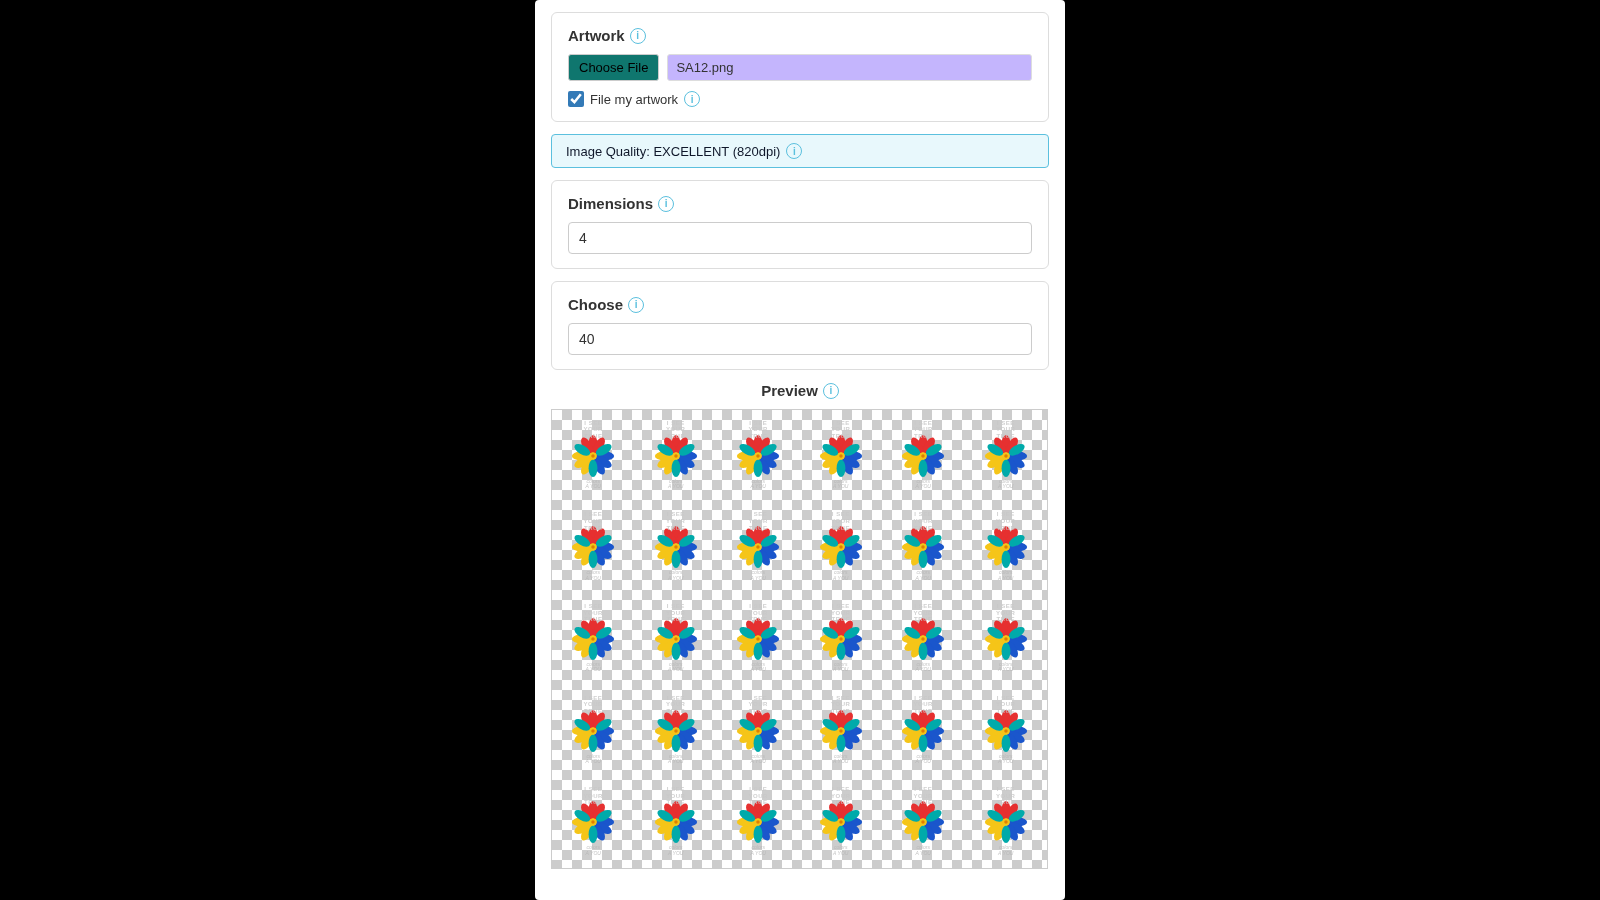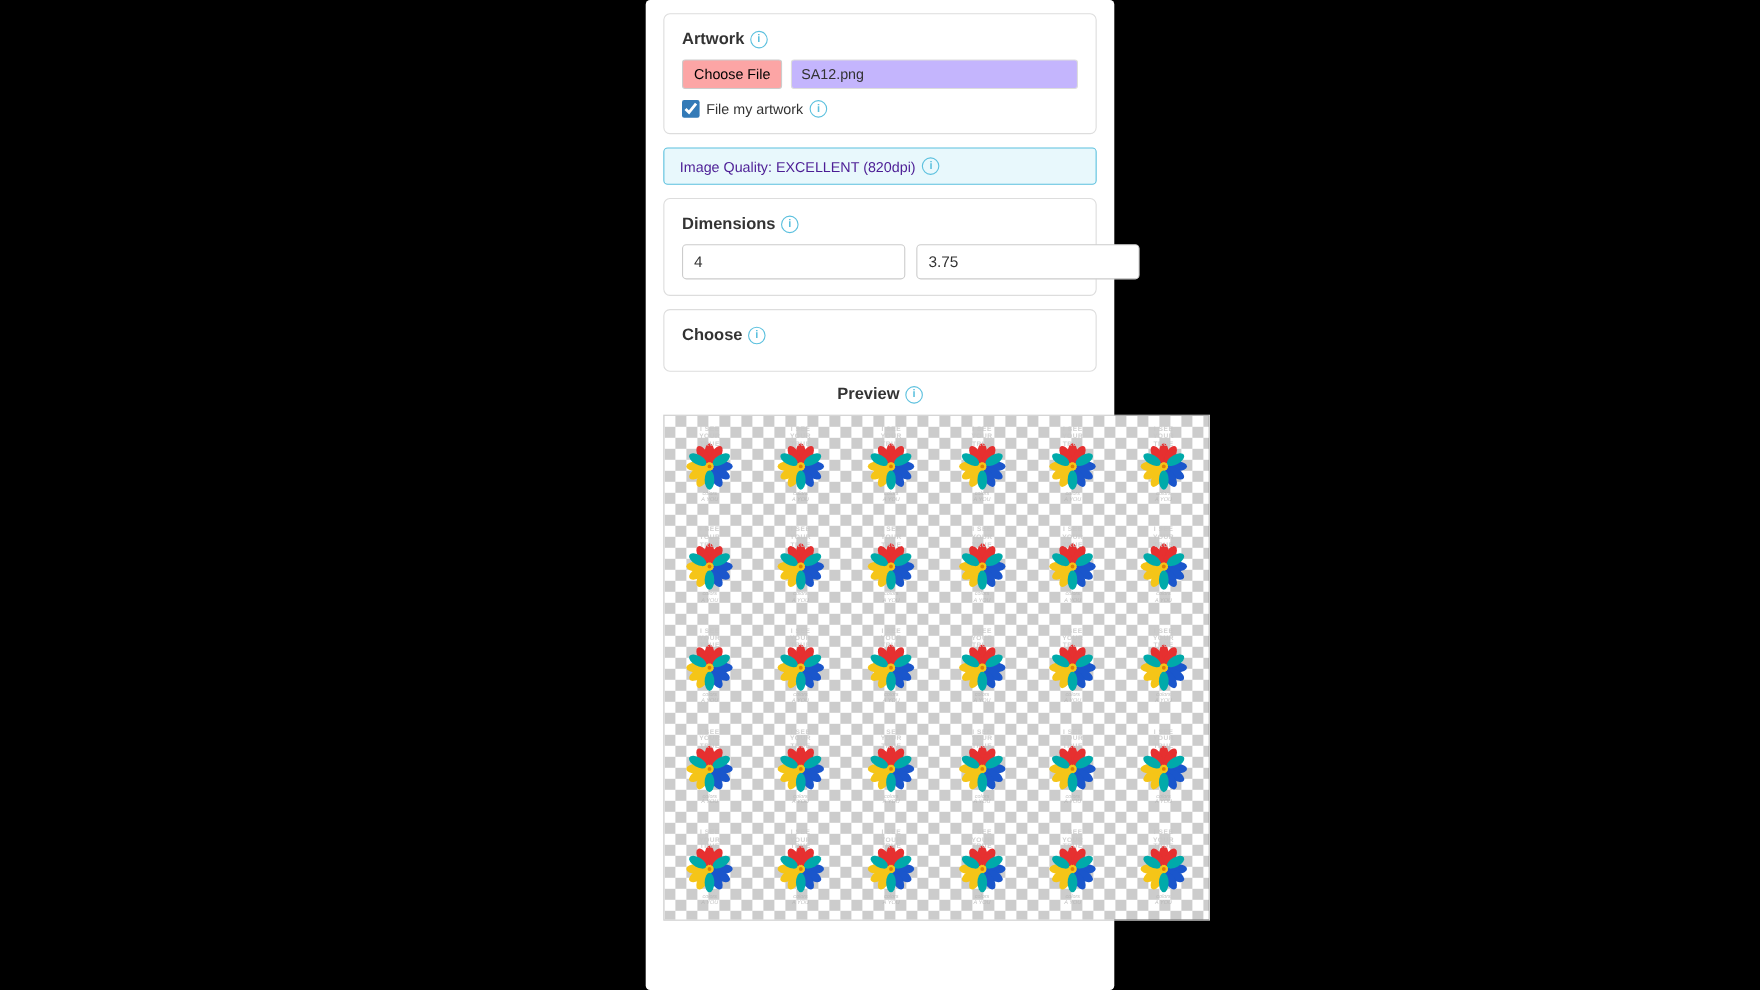--- a/index.html
+++ b/index.html
@@ -7,21 +7,21 @@
       background: #000;
       width: 1600px;
       height: 900px;
       overflow: hidden;
       font-family: Arial, sans-serif;
       display: flex;
       justify-content: center;
       align-items: flex-start;
     }
     .main-container {
-      width: 426px;
+      width: 530px;
       background: #fff;
       border-radius: 4px;
       padding: 0;
       margin-top: 0;
       min-height: 900px;
     }
     .section {
       border: 1px solid #ddd;
       border-radius: 6px;
       padding: 14px 16px;
@@ -50,21 +50,21 @@
       font-weight: bold;
       cursor: pointer;
     }
     .file-input-row {
       display: flex;
       align-items: center;
       gap: 8px;
       margin-bottom: 10px;
     }
     .choose-file-btn {
-      background: #fca5a5;
+      background: #0f766e;
       border: 1px solid #ccc;
       border-radius: 3px;
       padding: 5px 10px;
       font-size: 13px;
       cursor: pointer;
       white-space: nowrap;
     }
     .file-name {
       font-size: 13px;
       color: #333;
@@ -91,21 +91,21 @@
       border-radius: 4px;
       background: #e8f8fc;
       padding: 8px 14px;
       margin: 0 16px 12px;
       display: flex;
       align-items: center;
       gap: 6px;
     }
     .quality-text {
       font-size: 13px;
-      color: #4c1d95;
+      color: #0f172a;
       font-weight: 500;
     }
     .dimensions-row {
       display: flex;
       gap: 10px;
     }
     .dimension-input {
       flex: 1;
       border: 1px solid #ccc;
       border-radius: 4px;
@@ -223,29 +223,29 @@
     <span class="info-icon">i</span>
   </div>
 
   <div class="section">
     <div class="section-title">
       <span>Dimensions</span>
       <span class="info-icon">i</span>
     </div>
     <div class="dimensions-row">
       <input type="text" class="dimension-input" value="4" style="">
-      <input type="text" class="dimension-input" value="3.75" style="">
     </div>
   </div>
 
   <div class="section">
     <div class="section-title">
       <span>Choose</span>
       <span class="info-icon">i</span>
     </div>
+    <input type="text" class="copies-input" value="40" style="">
   </div>
 
   <div class="preview-section">
     <div class="preview-title">
       <span>Preview</span>
       <span class="info-icon">i</span>
     </div>
     <div class="preview-canvas">
       <div class="sticker-grid" id="sticker-grid">
 

